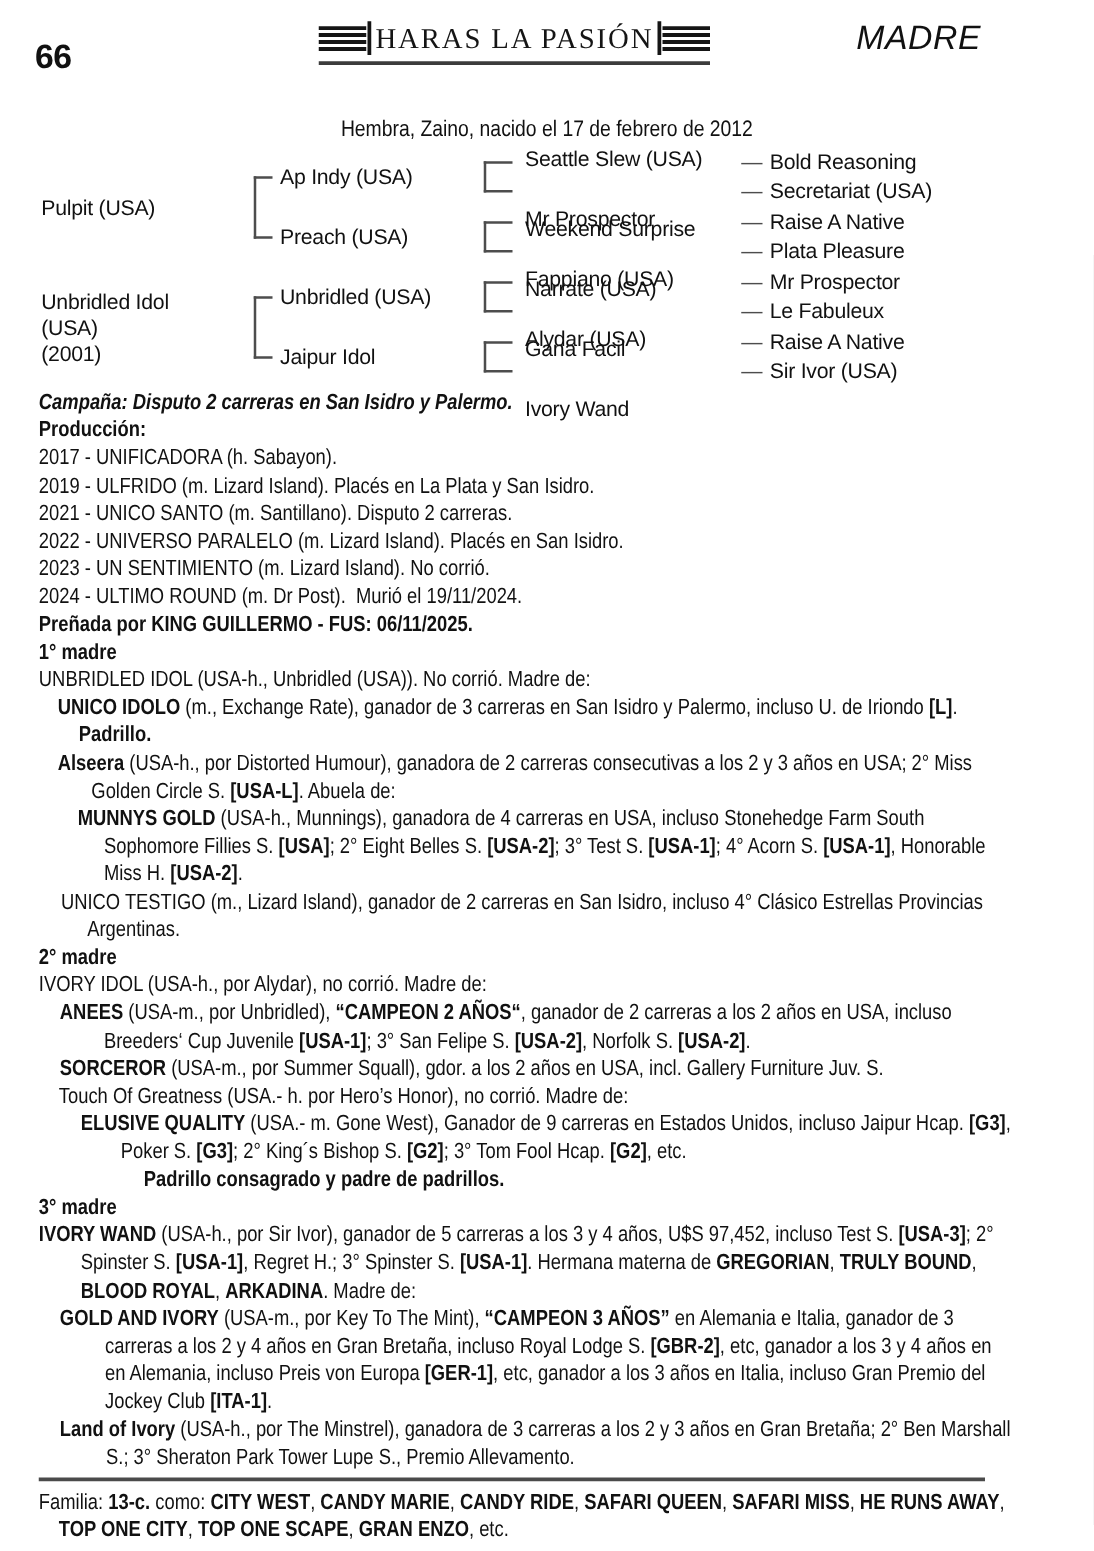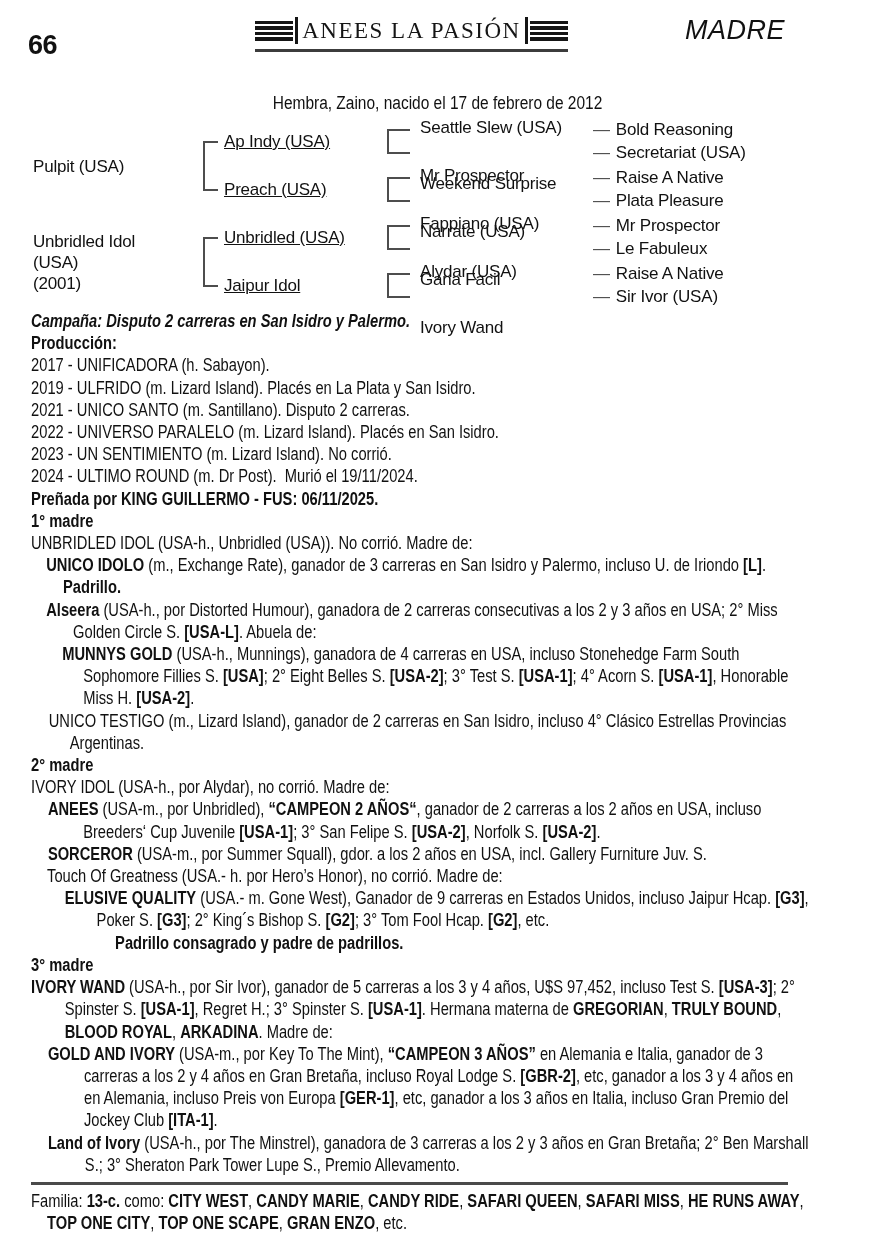--- a/index.html
+++ b/index.html
@@ -23,21 +23,21 @@
   .horse-title{position:absolute;top:56px;left:0;right:0;text-align:center;font-size:33px;font-weight:bold;letter-spacing:1px;}
   .horse-subtitle{position:absolute;top:93px;left:0;right:0;text-align:center;font-size:18px;transform:scaleX(0.86);}
   
   .pedigree{position:absolute;top:118px;left:0;width:875px;height:192px;font-size:17px;letter-spacing:-0.2px;}
   .ped-col{position:absolute;top:0;height:100%;}
   .ped-col1{left:33px;width:165px;display:flex;flex-direction:column;}
   .ped-col1 .ped-cell{flex:1;display:flex;align-items:center;}
   .ped-cell span{white-space:pre-line;line-height:21px;}
   .ped-col2{left:203px;width:180px;}
   .pair2{position:relative;height:96px;display:flex;flex-direction:column;}
-  .pair2 .pname{flex:1;display:flex;align-items:center;padding-left:21px;text-decoration:underline;}
+  .pair2 .pname{flex:1;display:flex;align-items:center;padding-left:21px;}
   .bracket{position:absolute;border:2px solid #4d4d4d;border-right:none;}
   .pair2 .bracket{left:0;top:23px;bottom:23px;width:15px;}
   .ped-col3{left:387px;width:200px;}
   .pair3{position:relative;height:47px;display:flex;flex-direction:column;margin-bottom:1px;gap:36px;}
   .pair3 .pname{flex:1;display:flex;align-items:center;padding-left:33px;}
   .pair3 .bracket{left:0;top:11px;bottom:11px;width:23px;}
   .ped-col4{left:593px;width:282px;}
   .quad4{height:47px;display:flex;flex-direction:column;margin-bottom:1px;}
   .quad4 .prow{flex:1;display:flex;align-items:center;}
   .dash{color:#4d4d4d;margin-right:6px;}
@@ -69,21 +69,21 @@
 </head>
 <body>
 
 <div class="page">
 
   <div class="page-number">66</div>
 
   <div class="logo">
     <span class="logo-bars"></span>
     <span class="logo-vbar"></span>
-    <span class="logo-text">ANEES LA PASIÓN</span>
+    <span class="logo-text">HARAS LA PASIÓN</span>
     <span class="logo-vbar"></span>
     <span class="logo-bars"></span>
   </div>
   <div class="logo-underline"></div>
 
   <div class="corner-label">MADRE</div>
 
   <div class="horse-subtitle">Hembra, Zaino, nacido el 17 de febrero de 2012</div>
 
   <div class="pedigree">

